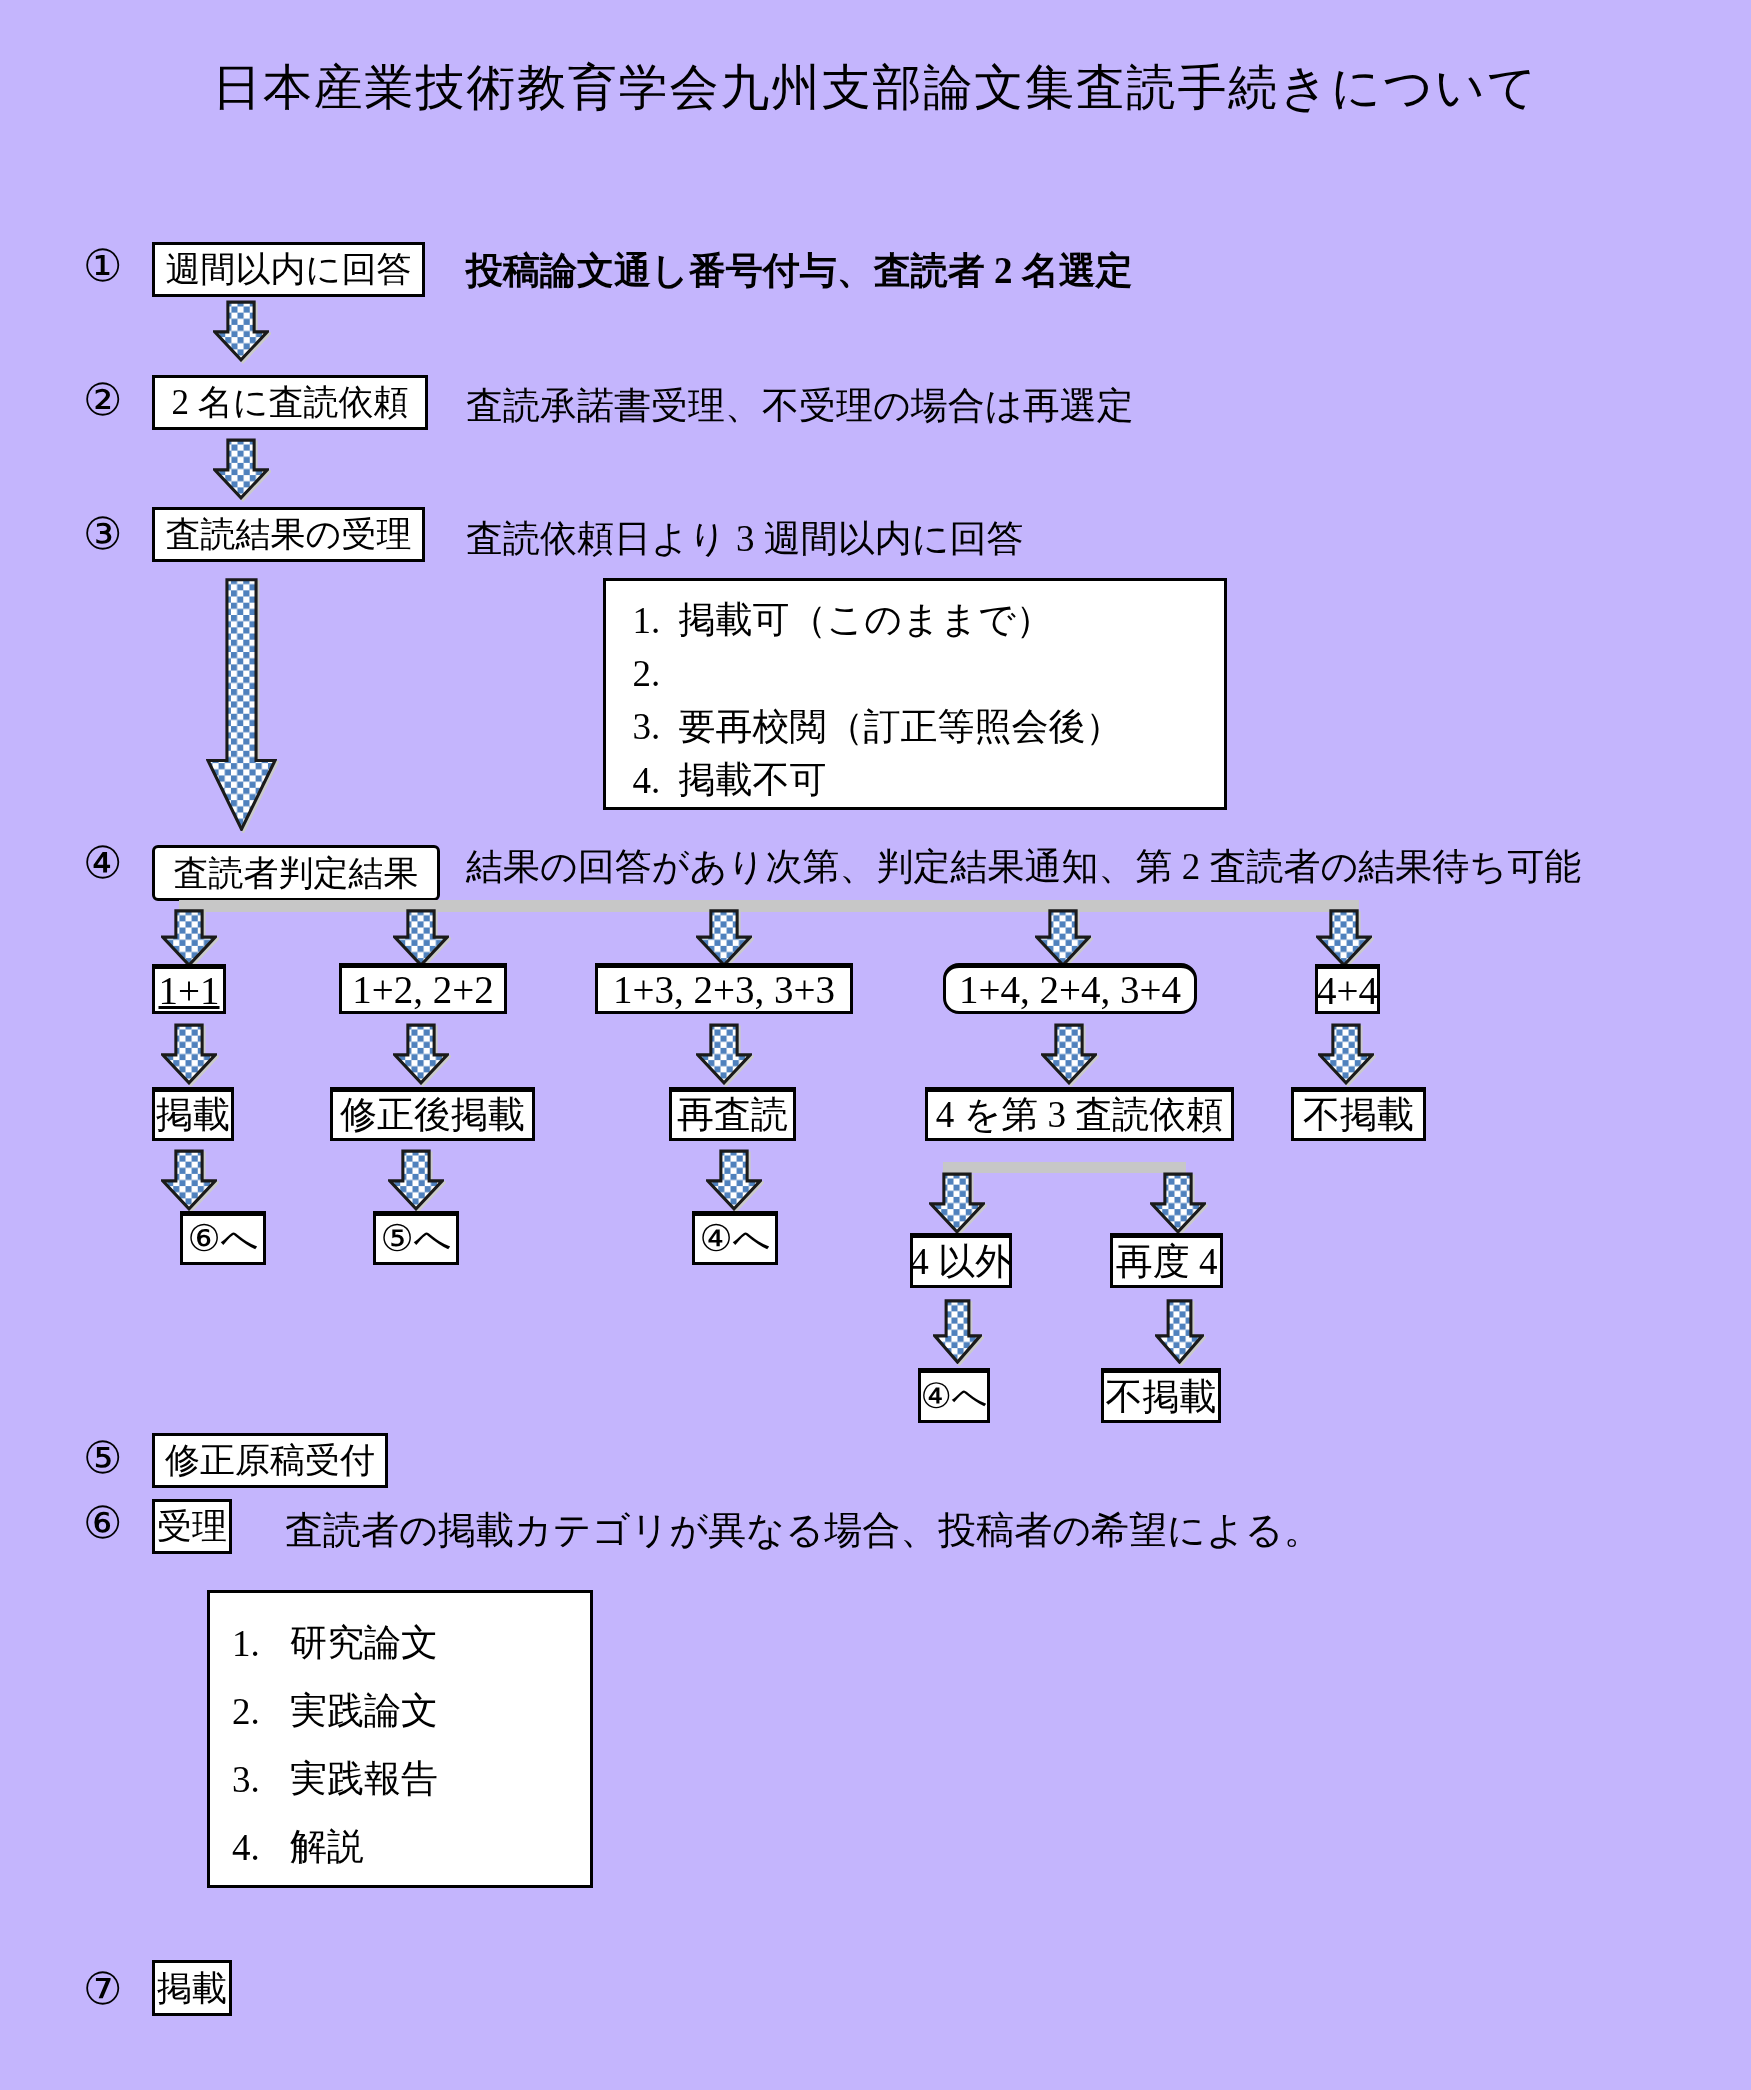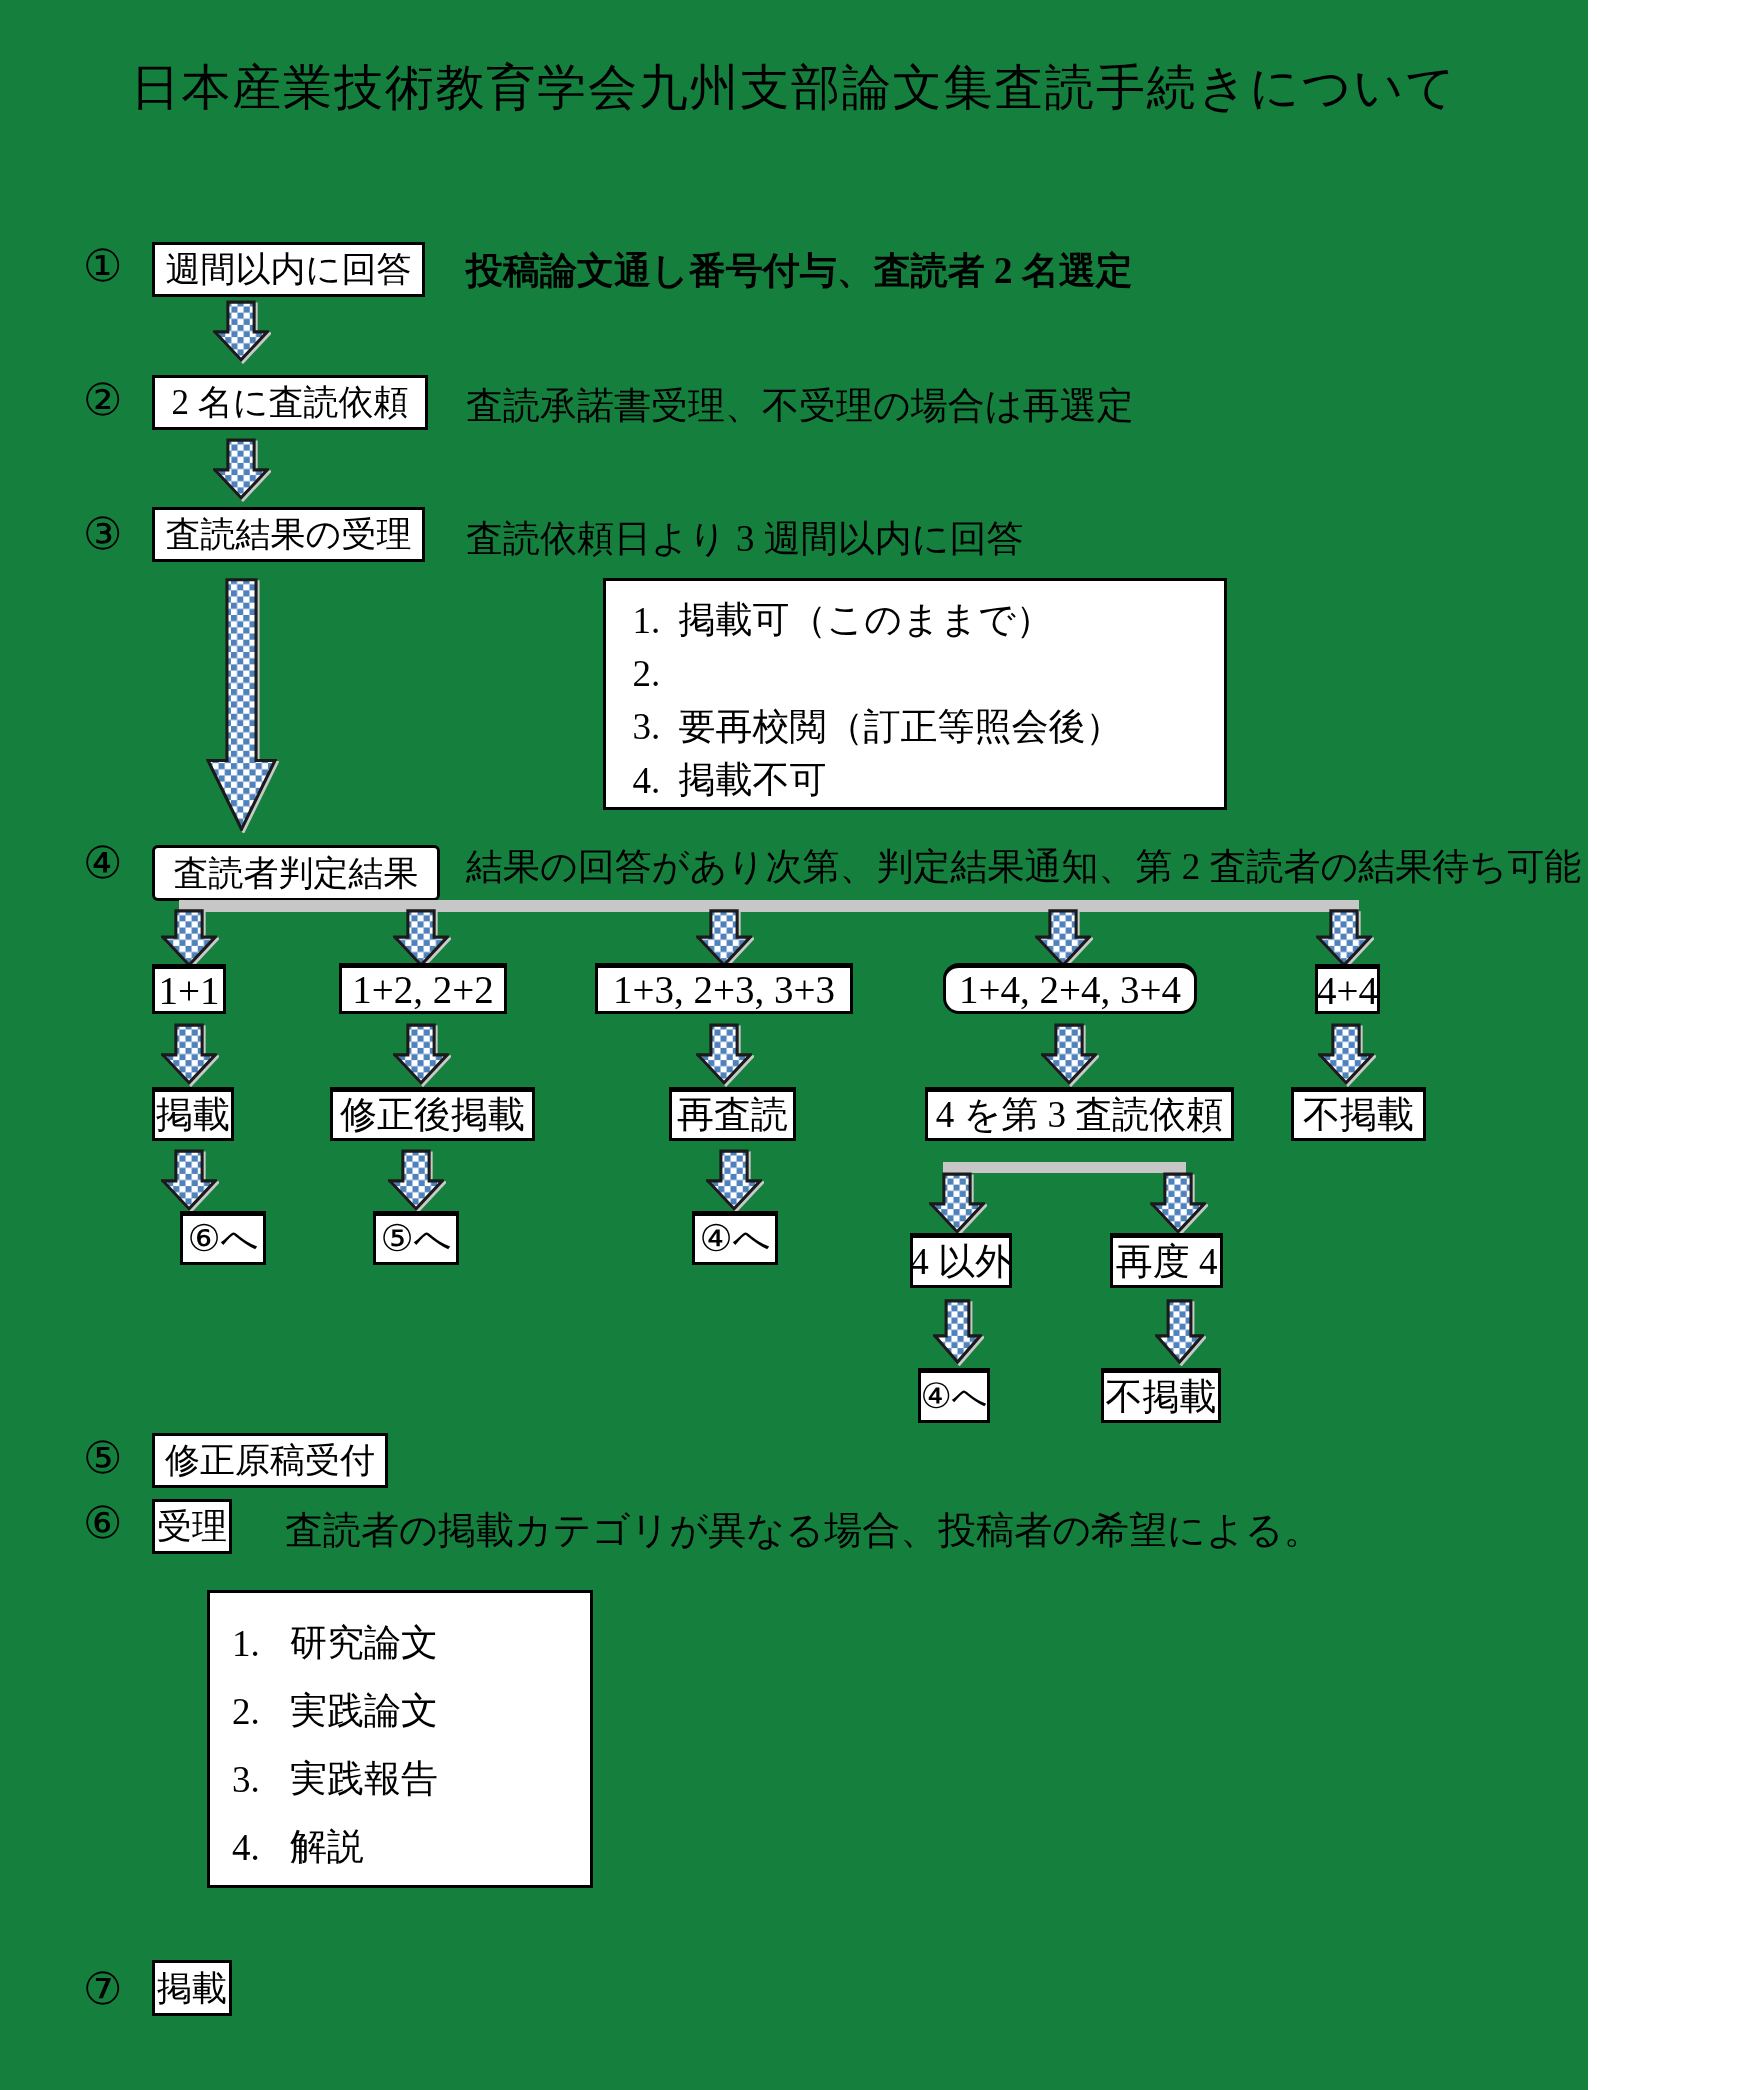--- a/index.html
+++ b/index.html
@@ -1,17 +1,17 @@
 <!DOCTYPE html>
 <html style="font-size:14px"><head>
 <meta charset="utf-8">
 <style>
   html,body{margin:0;padding:0;background:#ffffff;}
   #page{
-    position:relative;width:1588px;height:2091px;background:#15803d;overflow:hidden;
+    position:relative;width:1751px;height:2091px;background:#c4b5fd;overflow:hidden;
     font-family:"Liberation Serif","DejaVu Serif","DejaVu Sans",serif;color:#000;
   }
   .title{
     position:absolute;left:0;top:55px;width:100%;text-align:center;
     font-size:49px;letter-spacing:1.8px;white-space:nowrap;
   }
   .circnum{
     position:absolute;font-size:44px;line-height:1;
     font-family:"Liberation Serif","DejaVu Serif","DejaVu Sans",serif;
   }
@@ -112,21 +112,21 @@
   <svg class="arr" style="left:696px;top:909px;" width="56" height="58" viewBox="0 0 64 66">
       <polygon class="arrpoly" points="17,2 47,2 47,32 62,32 32,64 2,32 17,32"></polygon>
     </svg>
   <svg class="arr" style="left:1035px;top:909px;" width="56" height="58" viewBox="0 0 64 66">
       <polygon class="arrpoly" points="17,2 47,2 47,32 62,32 32,64 2,32 17,32"></polygon>
     </svg>
   <svg class="arr" style="left:1316px;top:909px;" width="56" height="58" viewBox="0 0 64 66">
       <polygon class="arrpoly" points="17,2 47,2 47,32 62,32 32,64 2,32 17,32"></polygon>
     </svg>
 
-  <div class="nbox" style="left:152px;top:964px;width:74px;height:50px;">1+1</div>
+  <div class="nbox" style="left:152px;top:964px;width:74px;height:50px;text-decoration:underline;">1+1</div>
   <div class="nbox" style="left:339px;top:963px;width:168px;height:51px;">1+2, 2+2</div>
   <div class="nbox" style="left:595px;top:963px;width:258px;height:51px;">1+3, 2+3, 3+3</div>
   <div class="nbox" style="left:943px;top:963px;width:254px;height:51px;border-radius:16px;">1+4, 2+4, 3+4</div>
   <div class="nbox" style="left:1315px;top:964px;width:65px;height:50px;">4+4</div>
 
   <svg class="arr" style="left:161px;top:1023px;" width="56" height="62" viewBox="0 0 64 70">
       <polygon class="arrpoly" points="17,2 47,2 47,36 62,36 32,68 2,36 17,36"></polygon>
     </svg>
   <svg class="arr" style="left:393px;top:1023px;" width="56" height="62" viewBox="0 0 64 70">
       <polygon class="arrpoly" points="17,2 47,2 47,36 62,36 32,68 2,36 17,36"></polygon>

